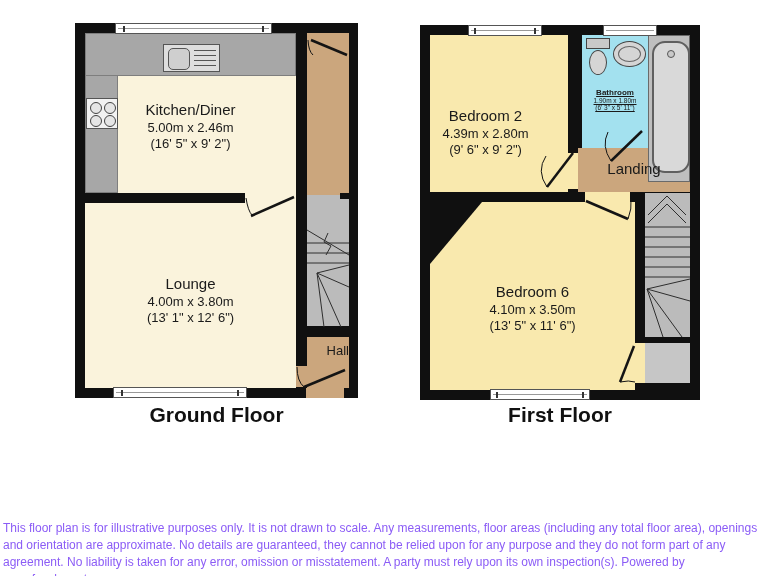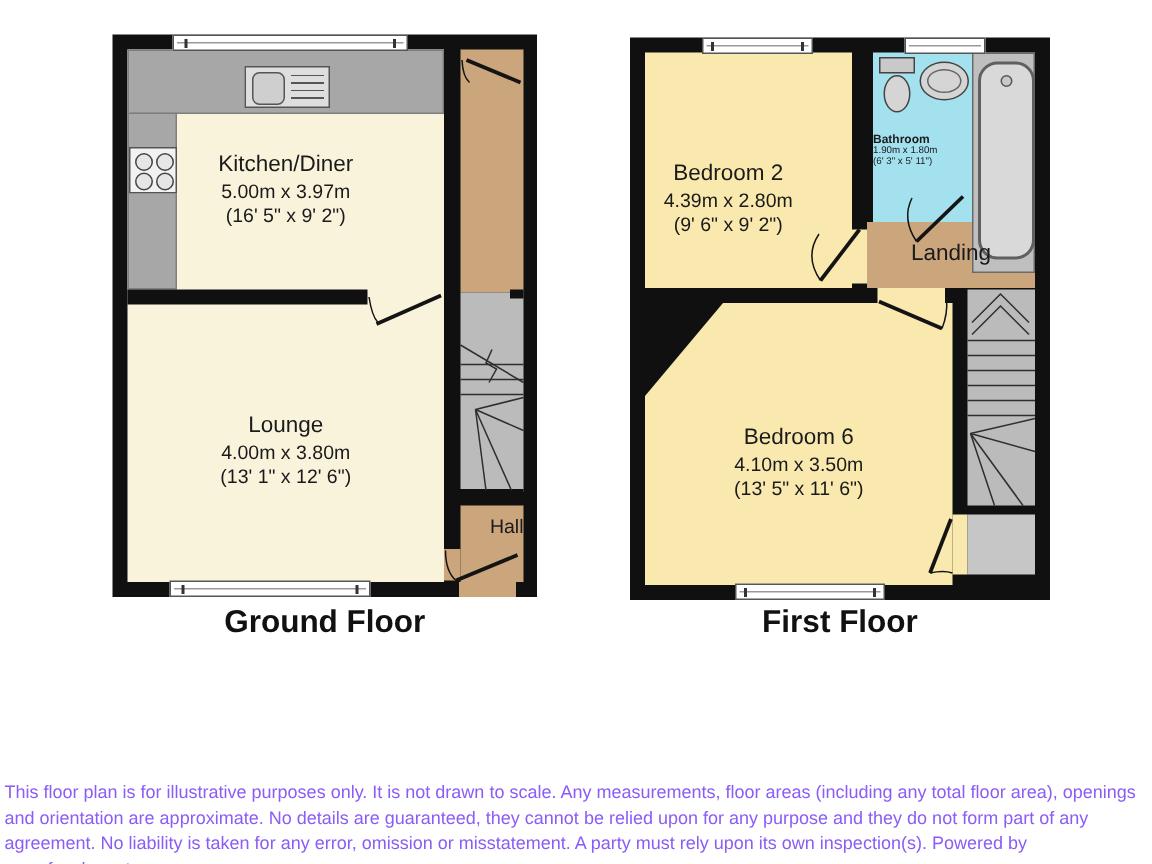--- a/index.html
+++ b/index.html
@@ -16,21 +16,21 @@
   .fill-cupboard{background:var(--cupboard);}
   .counter{background:var(--counter);border:1px solid #7e7e7e;}
   .svg-overlay{position:absolute;left:0;top:0;pointer-events:none;}
   .window{background:#ffffff;border:1px solid #555;}
   .window .wline{position:absolute;left:2px;right:2px;top:45%;height:1px;background:#999;}
   .window .tick{position:absolute;top:2px;width:2px;height:6px;background:#333;}
   .room-label{position:absolute;text-align:center;line-height:1.25;}
   .room-name{font-size:15px;}
   .room-dim{font-size:13px;}
   .small-name{font-size:13px;text-align:right;}
-  .bath-label{position:absolute;text-align:left;}
+  .bath-label{position:absolute;text-align:center;text-decoration:underline;}
   .bath-name{font-size:8px;font-weight:bold;}
   .bath-dim{font-size:6.5px;}
   .floor-caption{position:absolute;top:403px;text-align:center;
                  font-size:21px;font-weight:bold;color:#111;}
   .sink{background:#dedede;border:1px solid #555;}
   .sink-bowl{position:absolute;left:4px;top:3px;width:20px;height:20px;border:1px solid #555;
              border-radius:5px;background:#cfcfcf;}
   .drainer{position:absolute;left:30px;top:5px;width:22px;height:18px;
            background:repeating-linear-gradient(to bottom,#555 0,#555 1px,transparent 1px,transparent 5px);}
   .hob{background:#f2f2f2;border:1px solid #555;}
@@ -115,21 +115,21 @@
       <line x1="232" y1="230" x2="274" y2="230" stroke="#2e2e2e" stroke-width="1"></line>
       <line x1="232" y1="240" x2="274" y2="240" stroke="#2e2e2e" stroke-width="1"></line>
       <line x1="242" y1="250" x2="274" y2="242" stroke="#2e2e2e" stroke-width="1"></line>
       <line x1="242" y1="250" x2="274" y2="264" stroke="#2e2e2e" stroke-width="1"></line>
       <line x1="242" y1="250" x2="266" y2="304" stroke="#2e2e2e" stroke-width="1"></line>
       <line x1="242" y1="250" x2="249" y2="304" stroke="#2e2e2e" stroke-width="1"></line>
     </svg>
 
     <div class="room-label" style="left:10px;top:78px;width:211px;">
       <div class="room-name">Kitchen/Diner</div>
-      <div class="room-dim">5.00m x 3.97m</div>
+      <div class="room-dim">5.00m x 2.46m</div>
       <div class="room-dim">(16' 5" x 9' 2")</div>
     </div>
     <div class="room-label" style="left:10px;top:252px;width:211px;">
       <div class="room-name">Lounge</div>
       <div class="room-dim">4.00m x 3.80m</div>
       <div class="room-dim">(13' 1" x 12' 6")</div>
     </div>
     <div class="room-label" style="left:227px;top:320px;width:47px;">
       <div class="small-name">Hall</div>
     </div>

